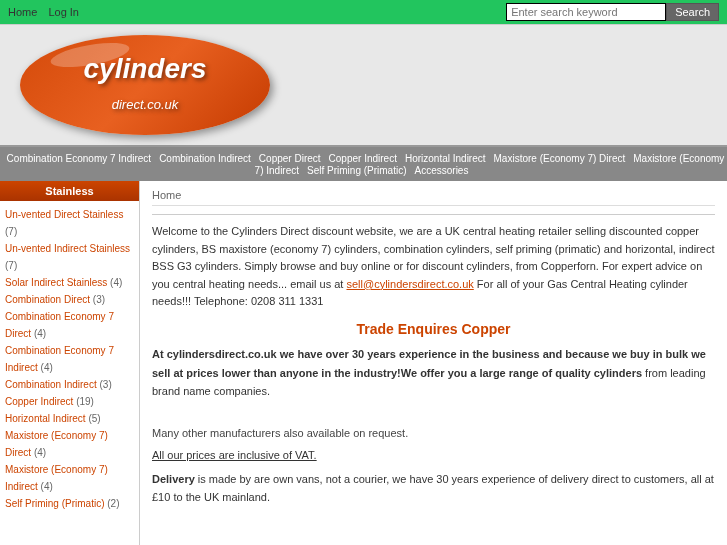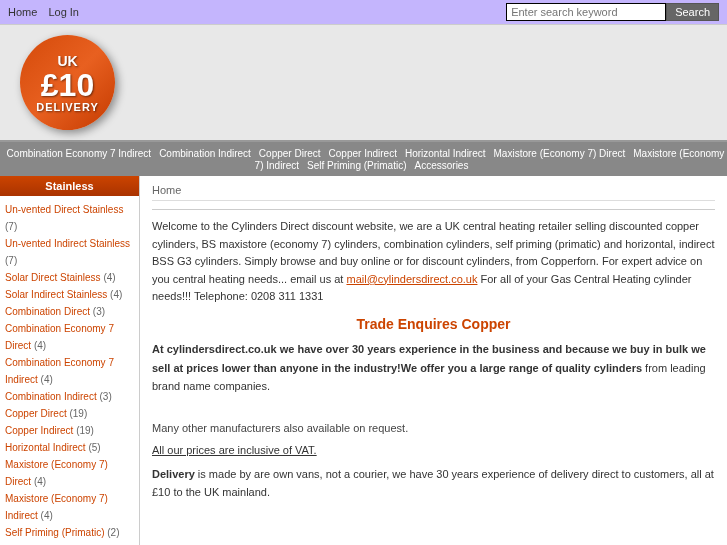--- a/index.html
+++ b/index.html
@@ -1,19 +1,19 @@
 <!DOCTYPE html>
 <html><head>
   <meta charset="utf-8">
   <style>
     * { margin: 0; padding: 0; box-sizing: border-box; }
     body { font-family: Arial, Helvetica, sans-serif; font-size: 11px; color: #333; background: #fff; width: 727px; }
 
     
-    #top-bar { background: #c4b5fd; border-bottom: 1px solid #ccc; padding: 3px 8px; display: flex; align-items: center; justify-content: space-between; }
+    #top-bar { background: #22c55e; border-bottom: 1px solid #ccc; padding: 3px 8px; display: flex; align-items: center; justify-content: space-between; }
     #top-bar a { color: #333; text-decoration: none; font-size: 11px; margin-right: 8px; }
     #search-bar { display: flex; align-items: center; }
     #search-bar input { border: 1px solid #000000; padding: 2px 4px; font-size: 11px; width: 160px; }
     #search-bar button { background: #666; color: #fff; border: 1px solid #555; padding: 2px 8px; font-size: 11px; cursor: pointer; }
 
     
     #header { background: #e8e8e8; display: flex; align-items: center; justify-content: space-between; padding: 10px 20px; border-bottom: 2px solid #999; }
     #logo-container { display: flex; align-items: center; }
     #logo-oval { background: linear-gradient(135deg, #d44a0a, #e86020, #c43a00); border-radius: 50%; width: 250px; height: 100px; display: flex; align-items: center; justify-content: center; box-shadow: 3px 3px 8px rgba(0,0,0,0.4); position: relative; overflow: hidden; }
     #logo-oval::before { content: ''; position: absolute; top: 10px; left: 30px; width: 80px; height: 20px; background: rgba(255,255,255,0.25); border-radius: 50%; transform: rotate(-10deg); }
@@ -61,61 +61,64 @@
     <a href="#">Home</a>
     <a href="#">Log In</a>
   </div>
   <div id="search-bar">
     <input type="text" placeholder="Enter search keyword" style="">
     <button>Search</button>
   </div>
 </div>
 
 <div id="header">
-  <div id="delivery-badge">
-    <span class="uk">UK</span>
-    <span class="price">£10</span>
-    <span class="del">DELIVERY</span>
+  <div id="logo-container">
+    <div id="logo-oval">
+      <div id="logo-text">
+        <div>cylinders</div>
+        <div>
+          <span>direct</span><span style="font-size:13px;font-weight:normal;">.co.uk</span>
+        </div>
+      </div>
+    </div>
   </div>
 </div>
 
 <div id="nav">
   <div id="nav-row2"><a href="#">Combination Economy 7 Indirect</a><a href="#">Combination Indirect</a><a href="#">Copper Direct</a><a href="#">Copper Indirect</a><a href="#">Horizontal Indirect</a><a href="#">Maxistore (Economy 7) Direct</a><a href="#">Maxistore (Economy 7) Indirect</a><a href="#">Self Priming (Primatic)</a><a href="#">Accessories</a></div>
 </div>
 
 <div id="main">
 
   <div id="sidebar">
     <div id="sidebar-categories-header">Stainless</div>
     <div id="sidebar-categories">
 
     <a href="#" class="cat-item">Un-vented Direct Stainless <span class="count">(7)</span></a>
         <a href="#" class="cat-item">Un-vented Indirect Stainless <span class="count">(7)</span></a>
-        <a href="#" class="cat-item">Solar Direct Stainless <span class="count">(4)</span></a>
         <a href="#" class="cat-item">Solar Indirect Stainless <span class="count">(4)</span></a>
         <a href="#" class="cat-item">Combination Direct <span class="count">(3)</span></a>
         <a href="#" class="cat-item">Combination Economy 7 Direct <span class="count">(4)</span></a>
         <a href="#" class="cat-item">Combination Economy 7 Indirect <span class="count">(4)</span></a>
         <a href="#" class="cat-item">Combination Indirect <span class="count">(3)</span></a>
-        <a href="#" class="cat-item">Copper Direct <span class="count">(19)</span></a>
         <a href="#" class="cat-item">Copper Indirect <span class="count">(19)</span></a>
         <a href="#" class="cat-item">Horizontal Indirect <span class="count">(5)</span></a>
         <a href="#" class="cat-item">Maxistore (Economy 7) Direct <span class="count">(4)</span></a>
         <a href="#" class="cat-item">Maxistore (Economy 7) Indirect <span class="count">(4)</span></a>
         <a href="#" class="cat-item">Self Priming (Primatic) <span class="count">(2)</span></a>
       </div>
 
   </div>
 
   <div id="content">
     <div id="breadcrumb">Home</div>
     <hr class="section-divider">
     <p id="welcome-text">
       <span>Welcome to the Cylinders Direct discount website, we are a UK central heating retailer selling discounted copper cylinders, BS maxistore (economy 7) cylinders, combination cylinders, self priming (primatic) and horizontal, indirect BSS G3 cylinders. Simply browse and buy online or for discount cylinders, from Copperforn. For expert advice on you central heating needs... email us at</span>
-      <a href="mailto:mail@cylindersdirect.co.uk">mail@cylindersdirect.co.uk</a>
+      <a href="mailto:mail@cylindersdirect.co.uk">sell@cylindersdirect.co.uk</a>
       <span> For all of your Gas Central Heating cylinder needs!!! Telephone: 0208 311 1331</span>
     </p>
     <div id="trade-header">Trade Enquires Copper</div>
     <p id="trade-desc">
       <strong>At cylindersdirect.co.uk we have over 30 years experience in the business and because we buy in bulk we sell at prices lower than anyone in the industry!We offer you a large range of quality cylinders</strong><span> from leading brand name companies.</span>
     </p>
     <p id="other-mfr">Many other manufacturers also available on request.</p>
     <a href="#" id="vat-notice">All our prices are inclusive of VAT.</a>
     <div id="delivery-section">
       <strong>Delivery</strong><span> is made by are own vans, not a courier, we have 30 years experience of delivery direct to customers, all at £10 to the UK mainland.</span>

